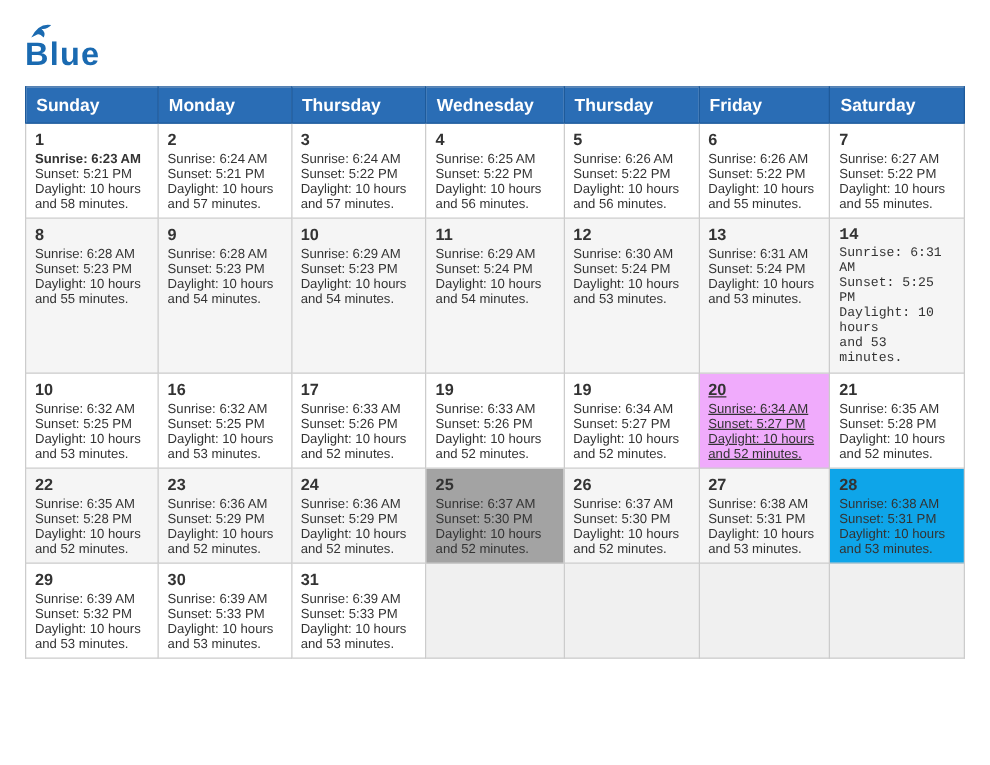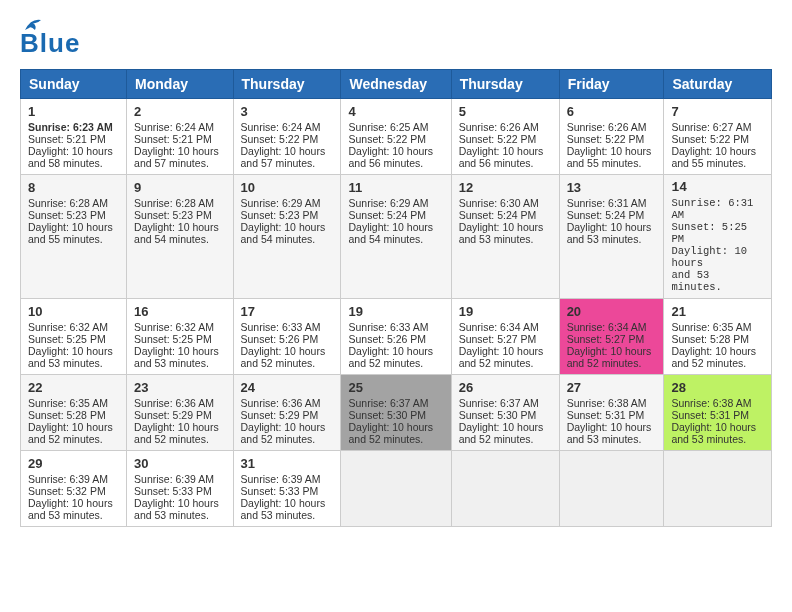--- a/index.html
+++ b/index.html
@@ -240,21 +240,21 @@
           <span style="display:block;">Daylight: 10 hours</span>
           <span style="display:block;">and 52 minutes.</span>
         </td>
         <td style="background: rgb(255, 255, 255);">
           <span class="day-num">19</span>
           <span style="display:block;">Sunrise: 6:34 AM</span>
           <span style="display:block;">Sunset: 5:27 PM</span>
           <span style="display:block;">Daylight: 10 hours</span>
           <span style="display:block;">and 52 minutes.</span>
         </td>
-        <td style="background: #ec4899;">
+        <td style="background: #f0abfc; text-decoration: underline;">
           <span class="day-num">20</span>
           <span style="display:block;">Sunrise: 6:34 AM</span>
           <span style="display:block;">Sunset: 5:27 PM</span>
           <span style="display:block;">Daylight: 10 hours</span>
           <span style="display:block;">and 52 minutes.</span>
         </td>
         <td style="background: rgb(255, 255, 255);">
           <span class="day-num">21</span>
           <span style="display:block;">Sunrise: 6:35 AM</span>
           <span style="display:block;">Sunset: 5:28 PM</span>
@@ -298,21 +298,21 @@
           <span style="display:block;">Daylight: 10 hours</span>
           <span style="display:block;">and 52 minutes.</span>
         </td>
         <td style="background: rgb(245, 245, 245);">
           <span class="day-num">27</span>
           <span style="display:block;">Sunrise: 6:38 AM</span>
           <span style="display:block;">Sunset: 5:31 PM</span>
           <span style="display:block;">Daylight: 10 hours</span>
           <span style="display:block;">and 53 minutes.</span>
         </td>
-        <td style="background: #bef264;">
+        <td style="background: #0ea5e9;">
           <span class="day-num">28</span>
           <span style="display:block;">Sunrise: 6:38 AM</span>
           <span style="display:block;">Sunset: 5:31 PM</span>
           <span style="display:block;">Daylight: 10 hours</span>
           <span style="display:block;">and 53 minutes.</span>
         </td>
       </tr>
       <tr>
         <td style="background: rgb(255, 255, 255);">
           <span class="day-num">29</span>

